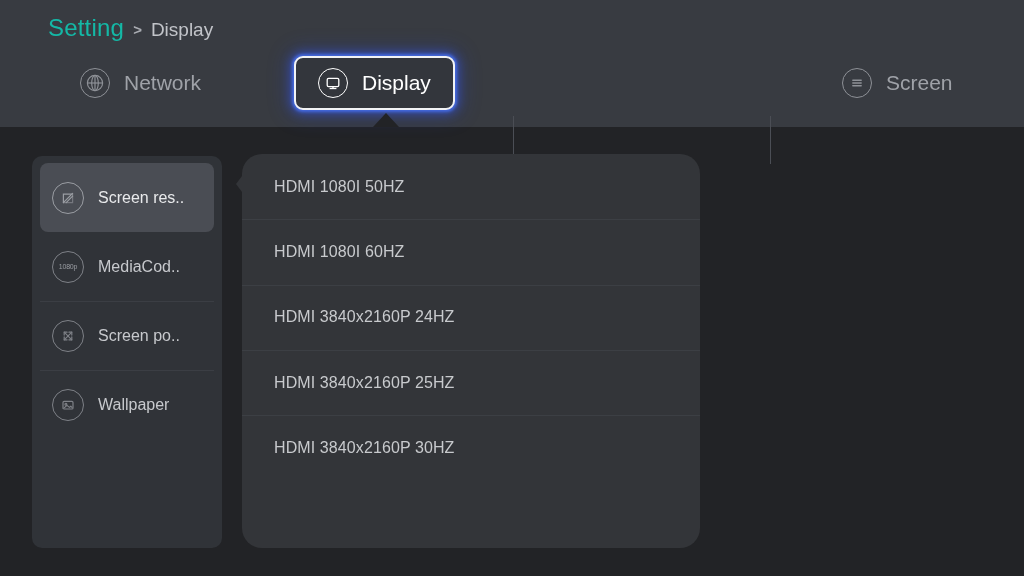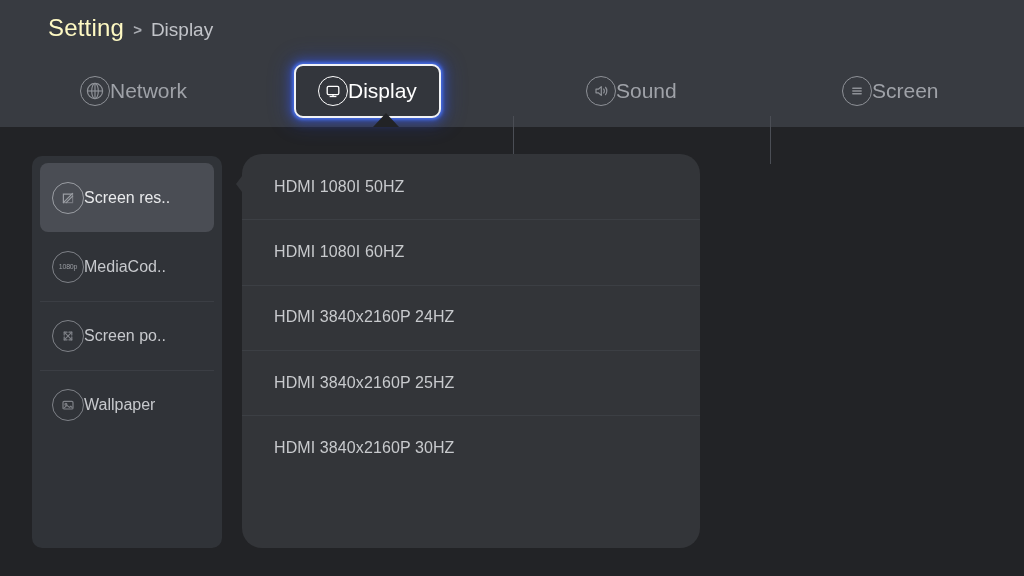--- a/index.html
+++ b/index.html
@@ -38,21 +38,21 @@
     position: absolute;
     left: 48px;
     top: 14px;
     display: flex;
     align-items: baseline;
     gap: 9px;
     white-space: nowrap;
   }
   .breadcrumb .crumb-root {
     font-size: 24px;
-    color: #fef9c3;
+    color: #14b8a6;
     letter-spacing: 0.2px;
   }
   .breadcrumb .crumb-sep {
     font-size: 15px;
     color: #a9acb2;
     font-weight: bold;
     position: relative;
     top: -1px;
   }
   .breadcrumb .crumb-leaf {
@@ -63,24 +63,25 @@
   .tabs {
     position: absolute;
     left: 0;
     top: 56px;
     width: 1024px;
     height: 56px;
   }
 
   .tab {
     position: absolute;
-    top: 8px;
+    top: 0;
     height: 54px;
     display: flex;
     align-items: center;
+    gap: 14px;
     padding: 0 22px;
     border-radius: 9px;
     border: 2px solid transparent;
   }
   .tab .tab-label {
     font-size: 21px;
     color: #9fa2a8;
     white-space: nowrap;
   }
   .tab.is-active {
@@ -145,20 +146,21 @@
     border-radius: 10px;
     padding: 7px 8px;
     overflow: hidden;
   }
 
   .side-item {
     position: relative;
     height: 69px;
     display: flex;
     align-items: center;
+    gap: 14px;
     padding: 0 12px;
     border-radius: 8px;
   }
   .side-item + .side-item::before {
     content: "";
     position: absolute;
     left: 0; right: 0; top: 0;
     height: 1px;
     background: #3b3e44;
   }
@@ -269,30 +271,20 @@
         <span class="icon-ring">
           <svg width="20" height="20" viewBox="0 0 20 20" fill="none" stroke="#ffffff" stroke-width="1.3">
             <rect x="4.2" y="5.4" width="11.6" height="8.2" rx="1.4"></rect>
             <line x1="10" y1="13.6" x2="10" y2="15.4"></line>
             <line x1="6.6" y1="15.5" x2="13.4" y2="15.5"></line>
           </svg>
         </span>
         <span class="tab-label">Display</span>
       </div>
 
-      <div class="tab tab-sound">
-        <span class="icon-ring">
-          <svg width="20" height="20" viewBox="0 0 20 20" fill="none" stroke="#8e9197" stroke-width="1.2" stroke-linejoin="round">
-            <path d="M5 8.2 H7.3 L10.3 5.6 V14.4 L7.3 11.8 H5 Z"></path>
-            <path d="M12.4 7.6 C13.7 8.9 13.7 11.1 12.4 12.4"></path>
-            <path d="M14.3 6 C16.3 8.2 16.3 11.8 14.3 14"></path>
-          </svg>
-        </span>
-        <span class="tab-label">Sound</span>
-      </div>
 
       <div class="tab tab-other">
         <span class="icon-ring">
           <svg width="20" height="20" viewBox="0 0 20 20" fill="none" stroke="#8e9197" stroke-width="1.4" stroke-linecap="round">
             <line x1="5.8" y1="7.2" x2="14.2" y2="7.2"></line>
             <line x1="5.8" y1="10" x2="14.2" y2="10"></line>
             <line x1="5.8" y1="12.8" x2="14.2" y2="12.8"></line>
           </svg>
         </span>
         <span class="tab-label">Screen</span>

